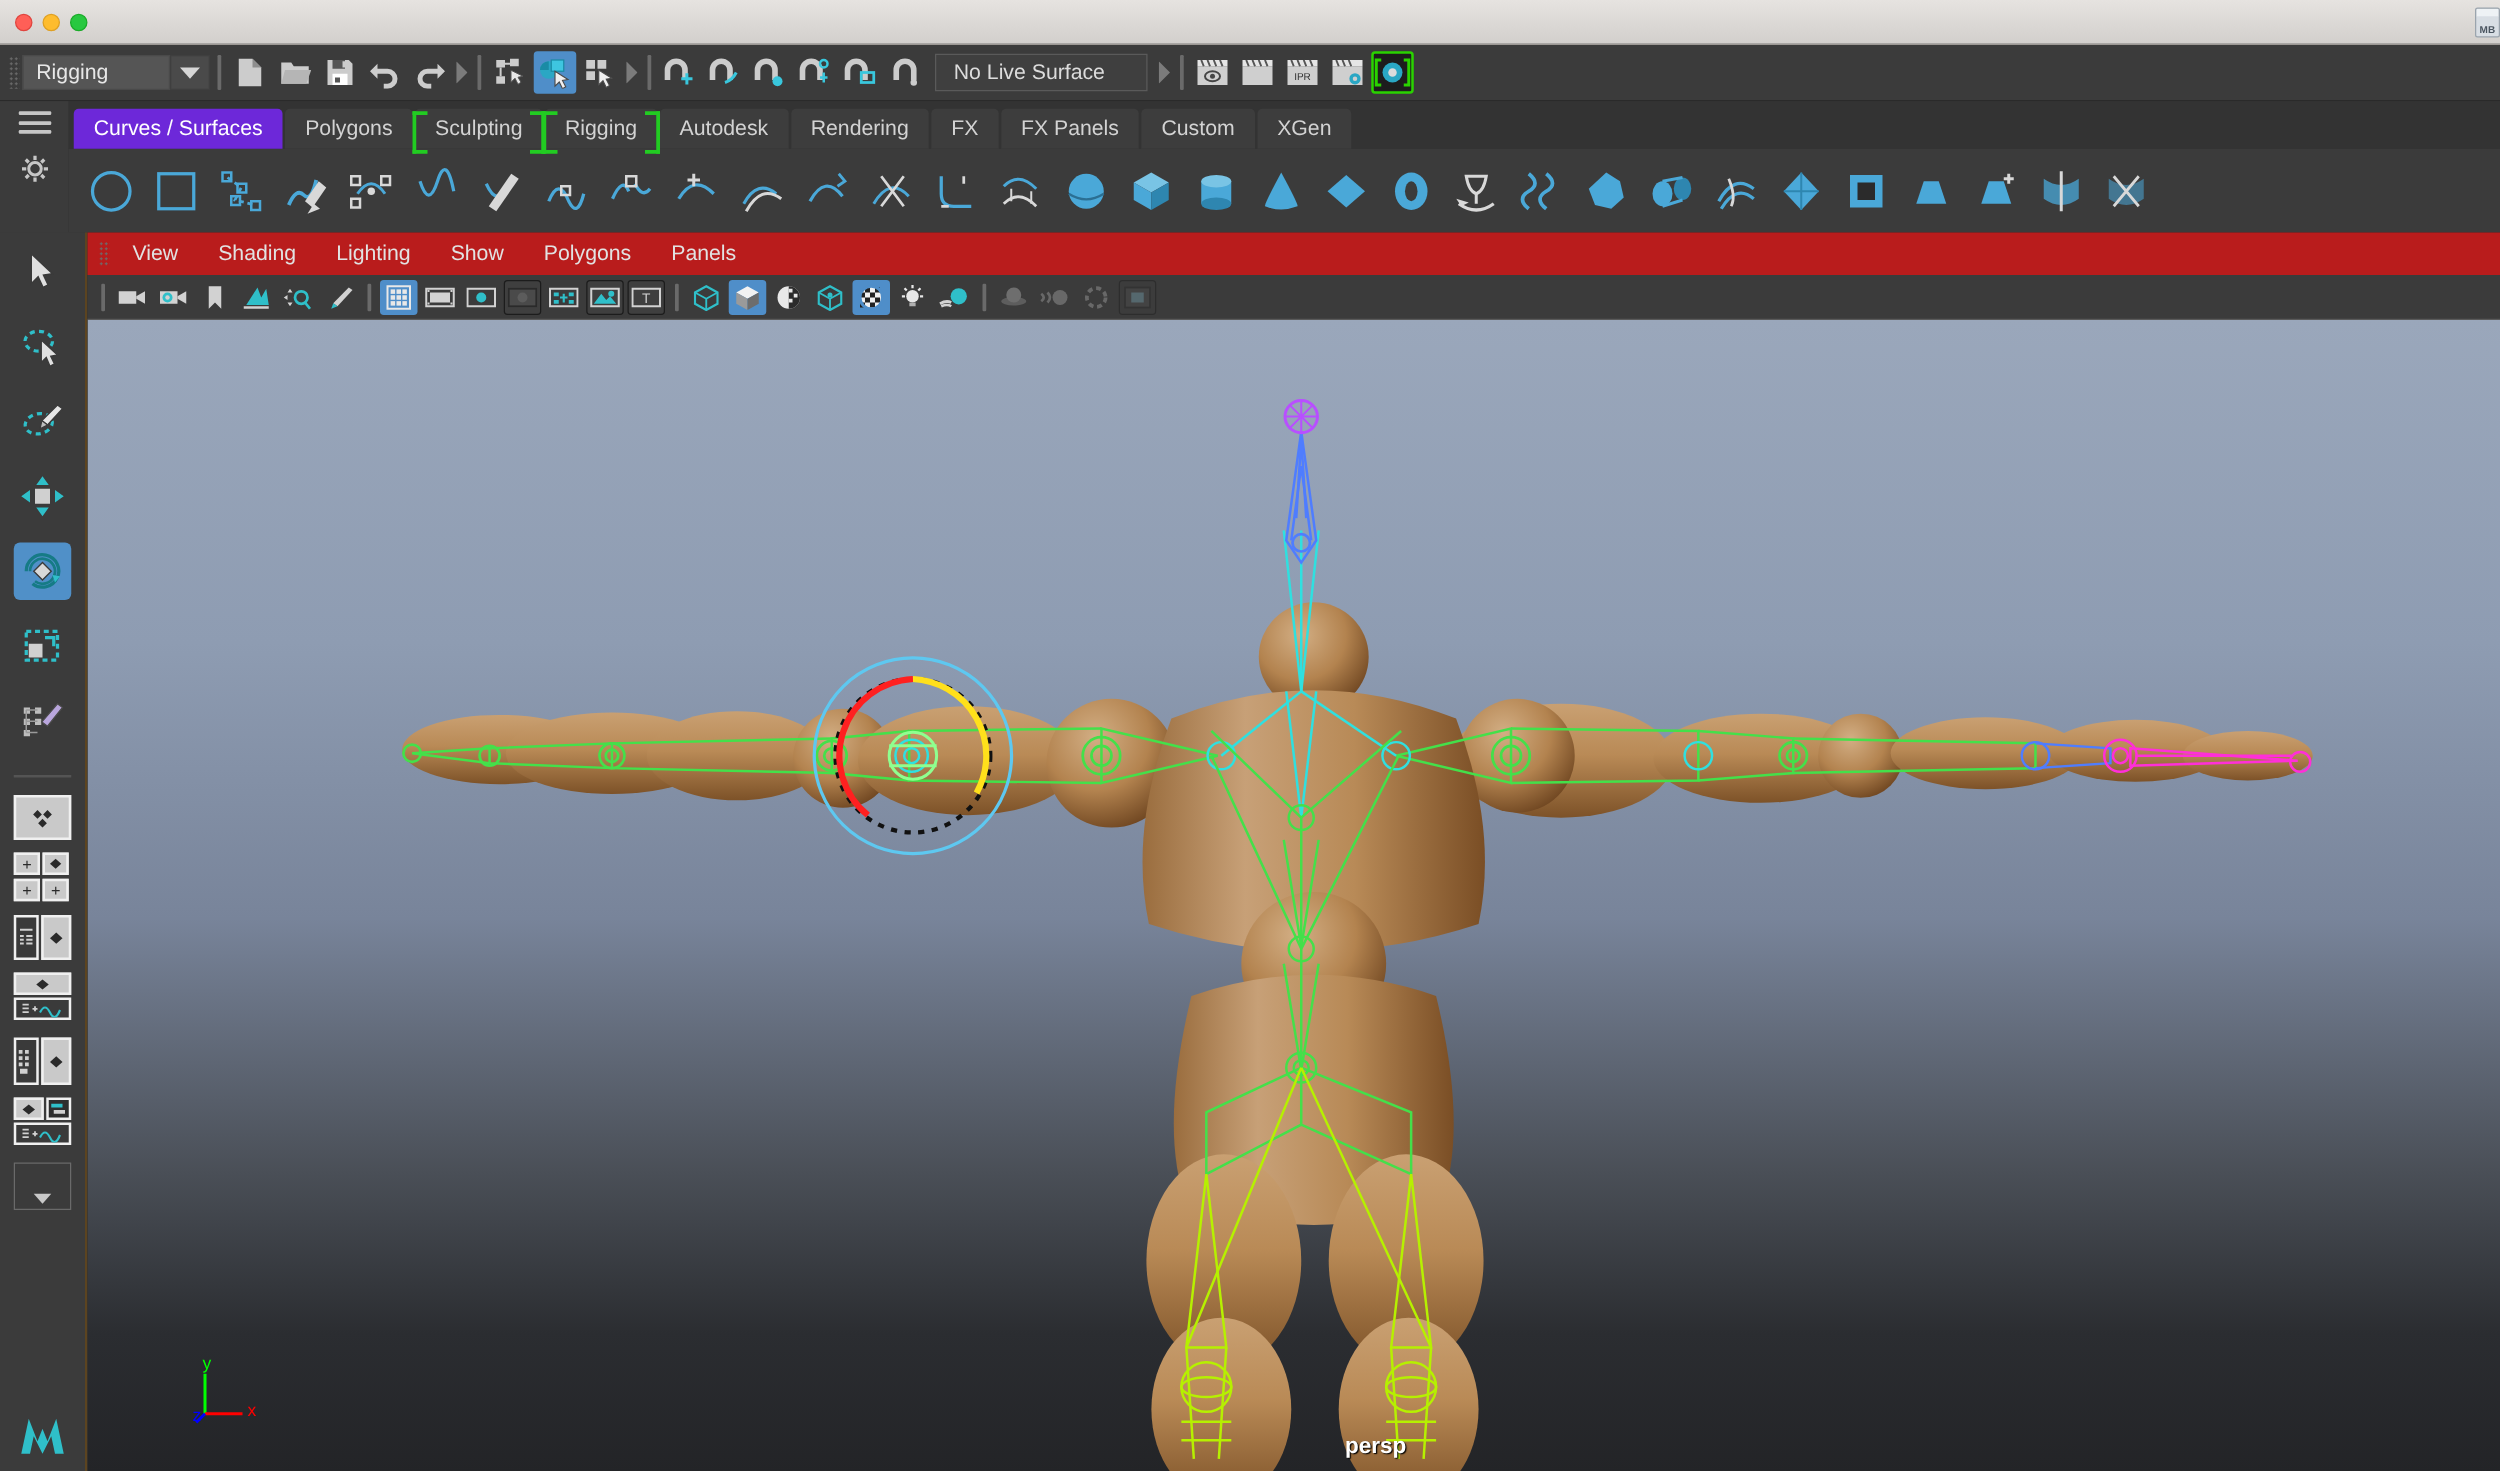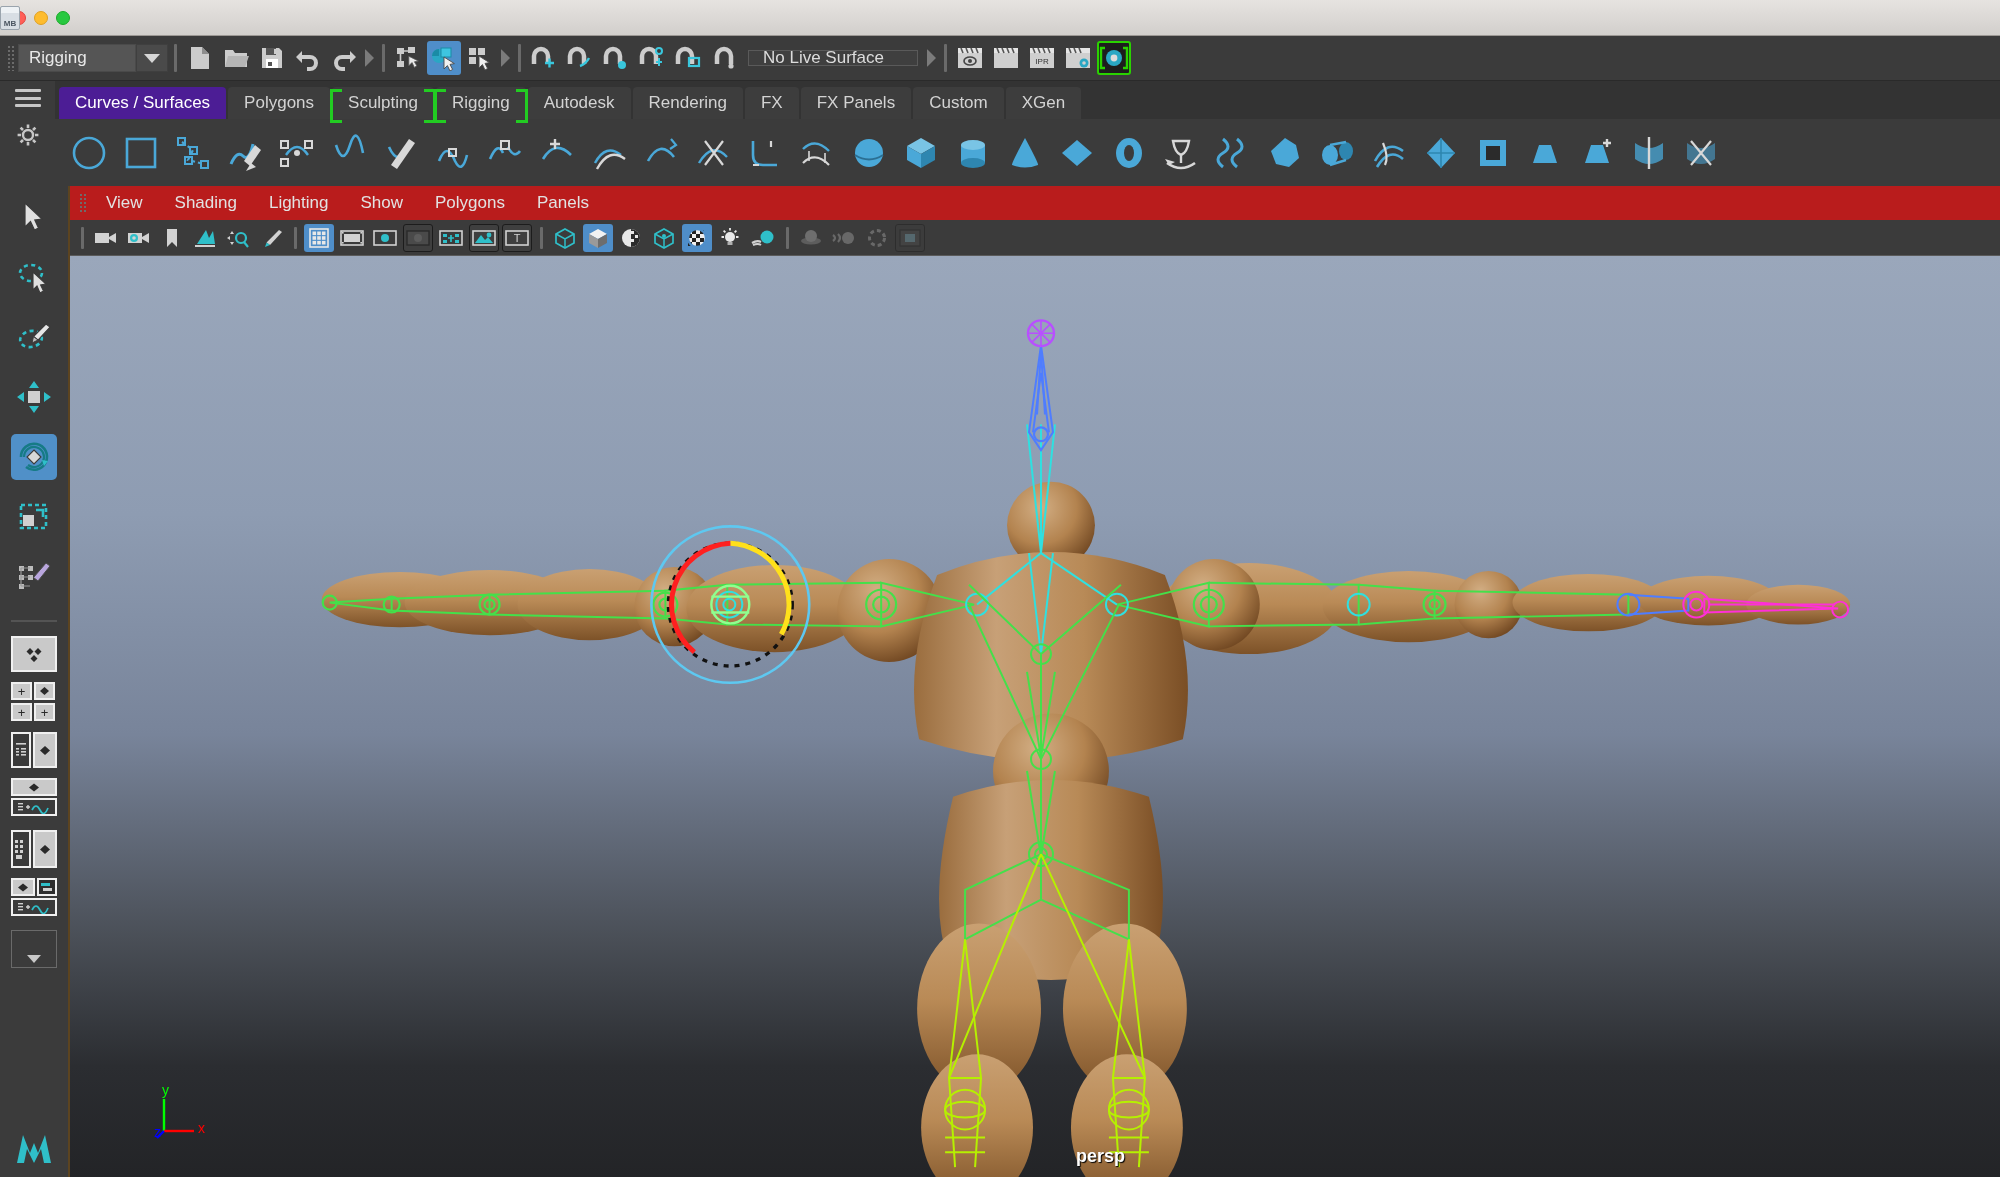--- a/index.html
+++ b/index.html
@@ -17,21 +17,21 @@
     border-bottom: 1px solid #9c9894;
     display: flex; align-items: center;
   }
   .traffic { position: absolute; left: 12px; top: 11px; display: flex; gap: 8px; }
   .tl { width: 14px; height: 14px; border-radius: 50%; display:block; }
   .tl.red    { background: #ff5f57; border:1px solid #e0443e; }
   .tl.yellow { background: #febc2e; border:1px solid #dfa023; }
   .tl.green  { background: #28c840; border:1px solid #1aab29; }
   .title-center {
     position: absolute; left: 0; right: 0; top: 0; height: 36px;
-    display: flex; align-items: center; justify-content: space-between; gap: 9px;
+    display: flex; align-items: center; justify-content: flex-end; gap: 9px;
     font-size: 19px; color: #2c2c2c; white-space: nowrap; letter-spacing: .1px;
   }
   .mbicon {
     width: 20px; height: 24px; background: #d8dee4; border: 1px solid #9aa4ad;
     border-radius: 2px; position: relative; flex: 0 0 20px;
     font-size: 8px; color: #4a5560; display:flex; align-items:flex-end; justify-content:center;
     font-weight: bold; line-height: 9px; padding-bottom: 1px;
     box-shadow: inset 0 6px 0 #eef2f5;
   }
 
@@ -60,39 +60,39 @@
   }
   .sep i { display:block; width:3px; height:28px; background:#6a6a6a; border-radius:1px; }
   .sep.arrowed i { width:0;height:0;background:none;border-top:9px solid transparent;border-bottom:9px solid transparent;border-left:9px solid #7b7b7b; }
   .tbtn {
     width: 34px; height: 34px; display:flex; align-items:center; justify-content:center;
     flex:0 0 34px; border-radius:3px; margin:0 1px;
   }
   .tbtn.on { background:#4f8ec9; }
   .tbtn.greenbox { border:2px solid #2ad200; background:#1d1d1d; }
   .livesurface {
-    height: 16px; min-width: 170px; background:#3f3f3f; border:1px solid #5a5a5a;
+    height: 30px; min-width: 170px; background:#3f3f3f; border:1px solid #5a5a5a;
     color:#dcdcdc; font-size:17px; display:flex; align-items:center;
     padding: 0 14px; margin: 0 6px;
   }
 
   
   .shelfwrap { flex: 0 0 105px; display:flex; }
   .shelf-left { width: 55px; background:#3b3b3b; display:flex; flex-direction:column; align-items:center; padding-top:8px; gap:16px; }
   .hamb { width:26px; height:18px; display:flex; flex-direction:column; justify-content:space-between; }
   .hamb i { display:block; height:3px; background:#c6c6c6; border-radius:1px; }
   .gear-small { width:24px;height:24px; position:relative; }
   .shelf-right { flex:1; display:flex; flex-direction:column; background:#333; }
   .shelf-tabs { height:38px; display:flex; align-items:flex-end; background:#333; padding-left:4px; }
   .stab {
     height: 32px; padding: 0 16px; display:flex; align-items:center;
     color:#d3d3d3; font-size:17px; background:#3d3d3d; margin-right:2px;
     border-top-left-radius:4px; border-top-right-radius:4px; position:relative;
   }
-  .stab.active { background:#4c1d95; color:#fff; }
+  .stab.active { background:#6d28d9; color:#fff; }
   .stab.brk-l::before, .stab.brk-r::after {
     content:""; position:absolute; top:2px; width:9px; height:28px; border:3px solid #22cc22;
   }
   .stab.brk-l::before { left:-2px; border-right:none; }
   .stab.brk-r::after  { right:-2px; border-left:none; }
   .shelf-icons {
     height: 67px; background:#3b3b3b; display:flex; align-items:center;
     gap: 12px; padding-left: 14px; overflow:hidden;
   }
   .sh { width: 40px; height:40px; flex:0 0 40px; display:flex; align-items:center; justify-content:center; }

